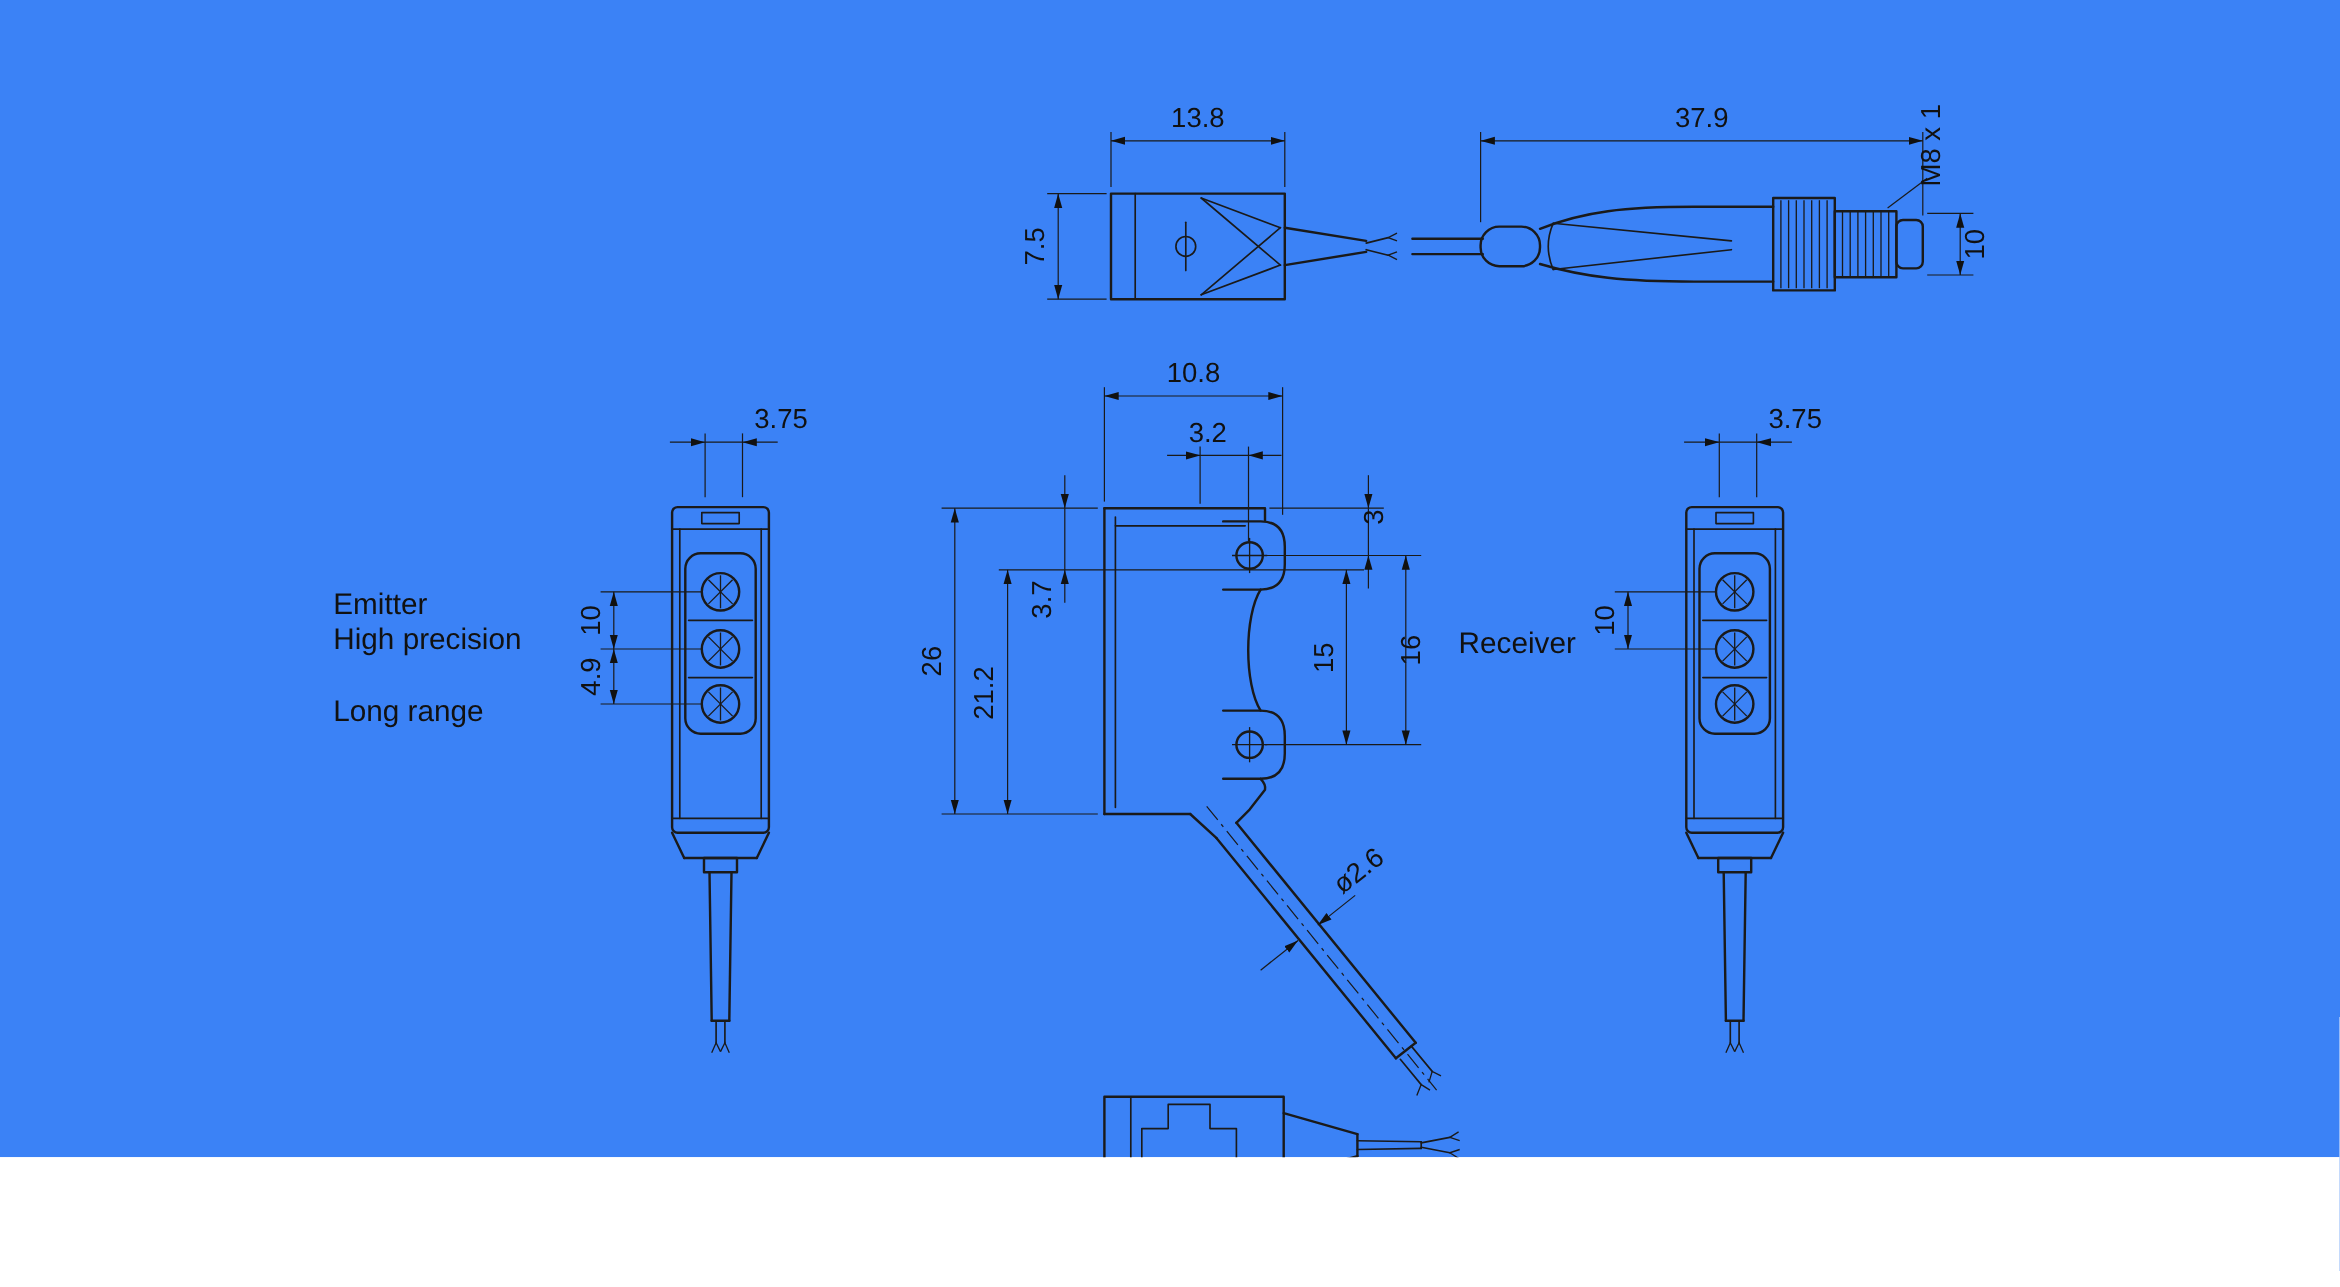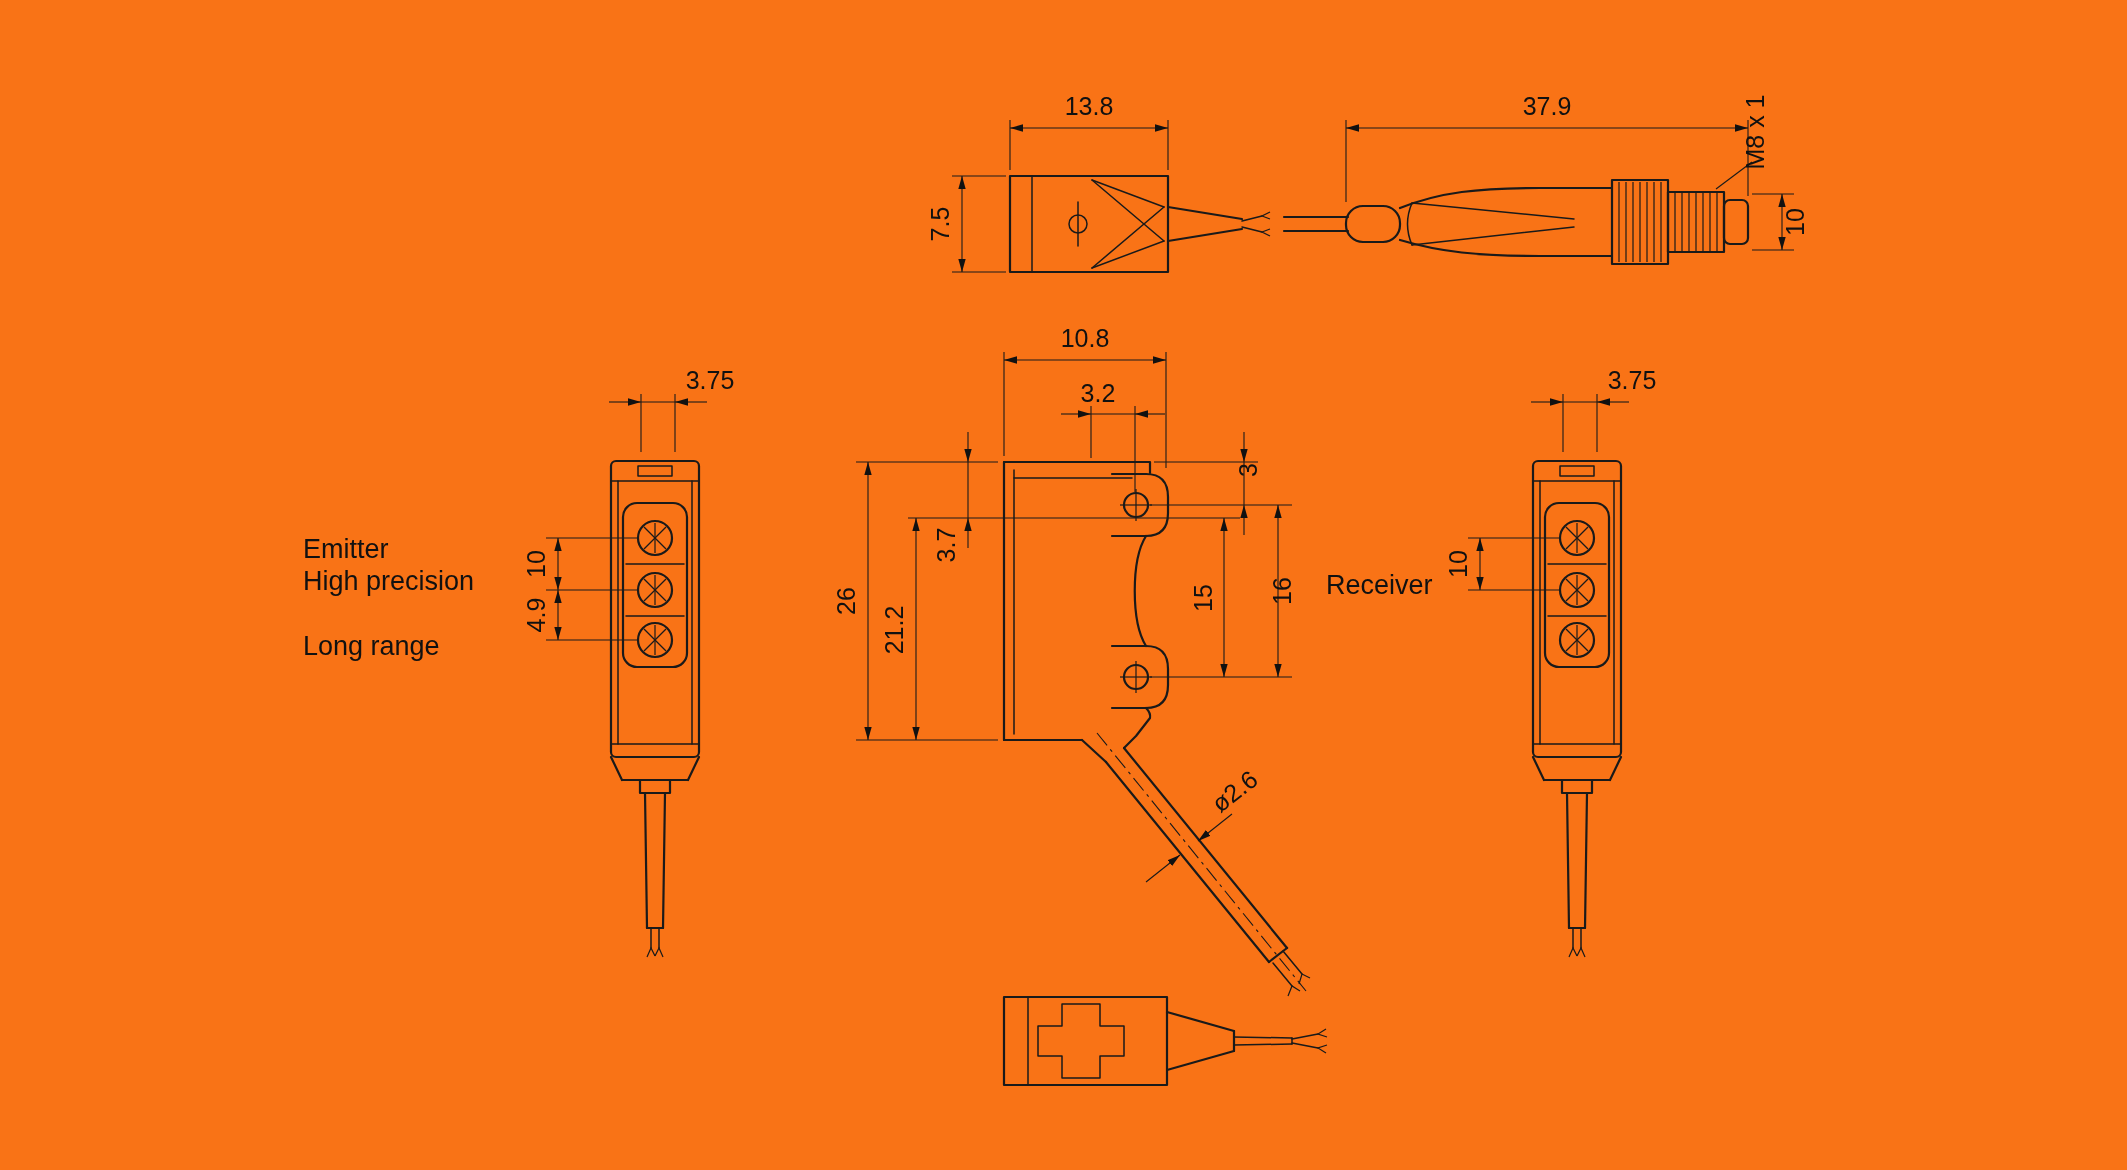--- a/index.html
+++ b/index.html
@@ -1,16 +1,16 @@
 <!DOCTYPE html>
 <html><head>
 <meta charset="utf-8">
 <style>
   html,body { margin:0; padding:0; background:#ffffff; }
-  .stage { width:2127px; height:1170px; position:relative; background:#f97316; }
+  .stage { width:2127px; height:1052px; position:relative; background:#3b82f6; }
   svg text { font-family:"Liberation Sans", sans-serif; fill:#111111; }
   .t  { font-size:25px; text-anchor:middle; }
   .lab{ font-size:27px; text-anchor:start; }
   .o2 { fill:none; stroke:#1a1a1a; stroke-width:2.2; stroke-linecap:round; stroke-linejoin:round; }
   .o1 { fill:none; stroke:#1a1a1a; stroke-width:1.5; stroke-linecap:round; stroke-linejoin:round; }
   .k  { fill:none; stroke:#1a1a1a; stroke-width:1.2; }
   .d  { fill:none; stroke:#1a1a1a; stroke-width:1.1; }
   .cl { fill:none; stroke:#1a1a1a; stroke-width:1.1; stroke-dasharray:16 5 3 5; }
 </style>
 </head>

